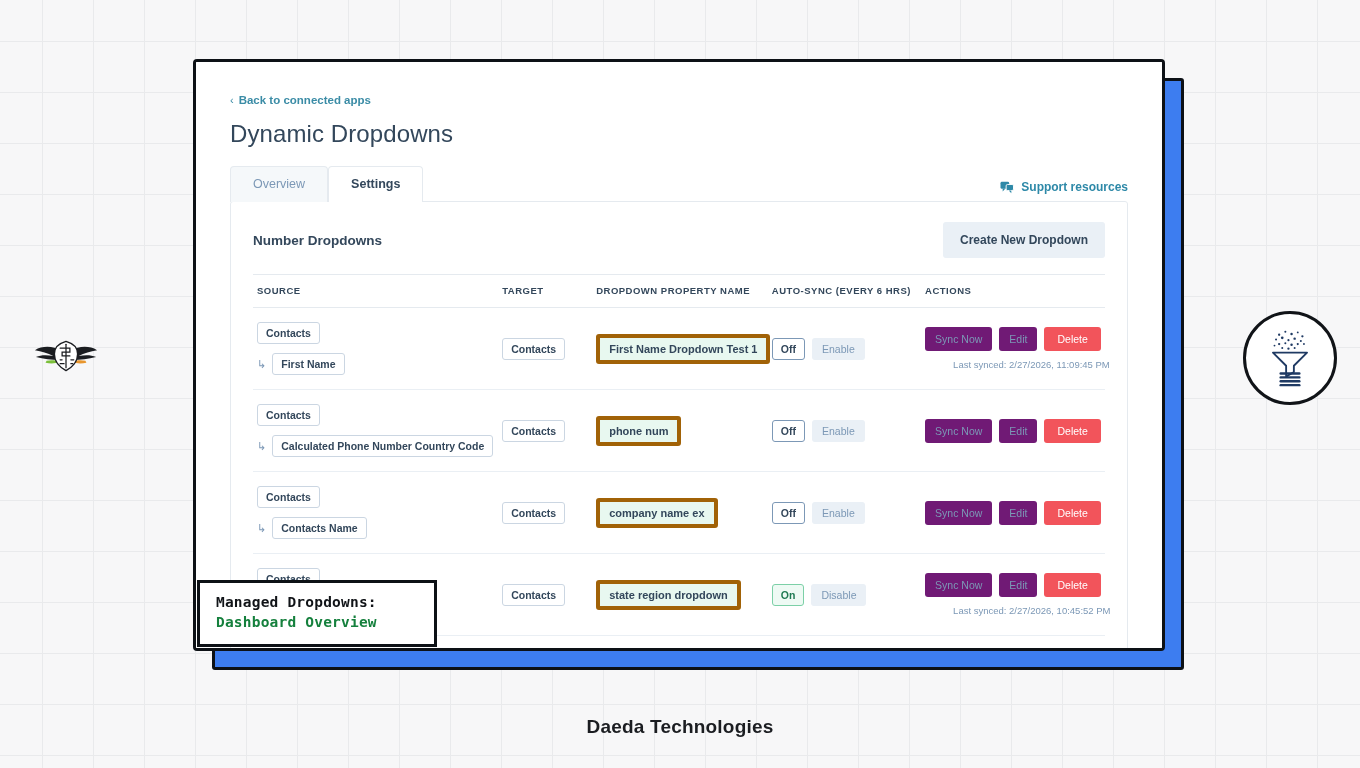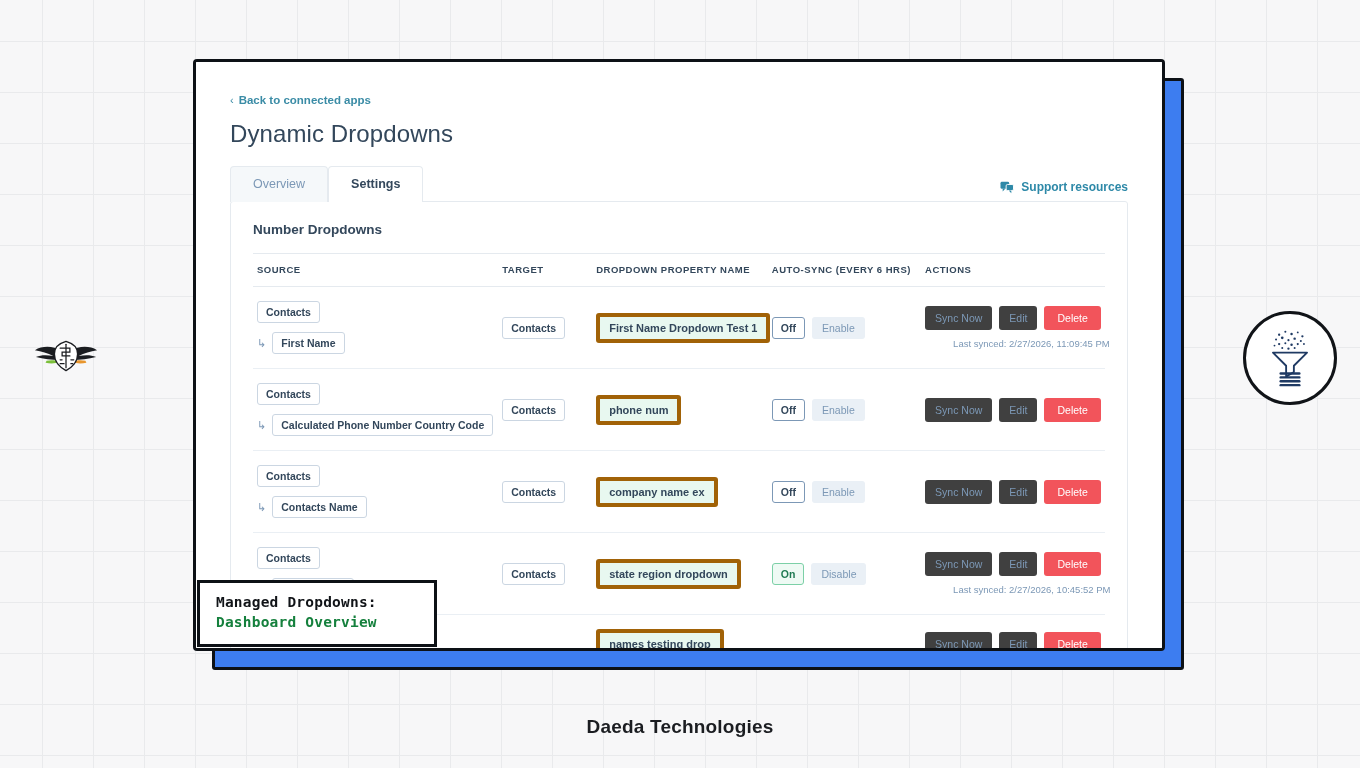--- a/index.html
+++ b/index.html
@@ -227,21 +227,21 @@
     color: #7c98b6;
     font-size: 10.5px;
     padding: 5px 10px;
     cursor: pointer;
     font-family: inherit;
     white-space: nowrap;
   }
   .action-row { display: flex; align-items: center; gap: 7px; }
   .btn-act {
     border: none; border-radius: 3px;
-    background: #404040;
+    background: #701a75;
     color: #7c98b6;
     font-size: 10.5px;
     padding: 6px 10px;
     cursor: pointer;
     font-family: inherit;
     white-space: nowrap;
   }
   .btn-act.delete {
     background: #f2545b;
     color: #ffffff;
@@ -359,20 +359,21 @@
           <rect x="7" y="4" width="8.5" height="7" rx="1.6" fill="#2e89a8" stroke="#ffffff" stroke-width="1.1"></rect>
           <path d="M13 11 L13 14 L10 11 Z" fill="#2e89a8"></path>
         </svg>
         <span>Support resources</span>
       </div>
     </div>
 
     <div class="card">
       <div class="card-head">
         <div class="card-title">Number Dropdowns</div>
+        <button class="btn-create">Create New Dropdown</button>
       </div>
 
       <table class="dd-table">
         <thead>
           <tr>
             <th class="col-source">SOURCE</th>
             <th class="col-target">TARGET</th>
             <th class="col-prop">DROPDOWN PROPERTY NAME</th>
             <th class="col-sync">AUTO-SYNC (EVERY 6 HRS)</th>
             <th class="col-act">ACTIONS</th>

